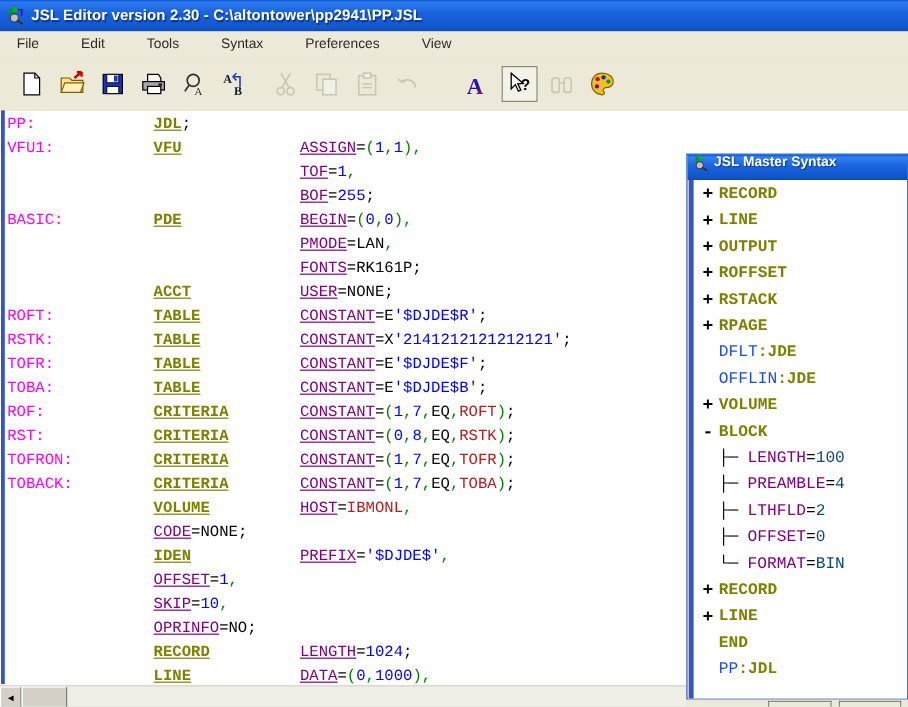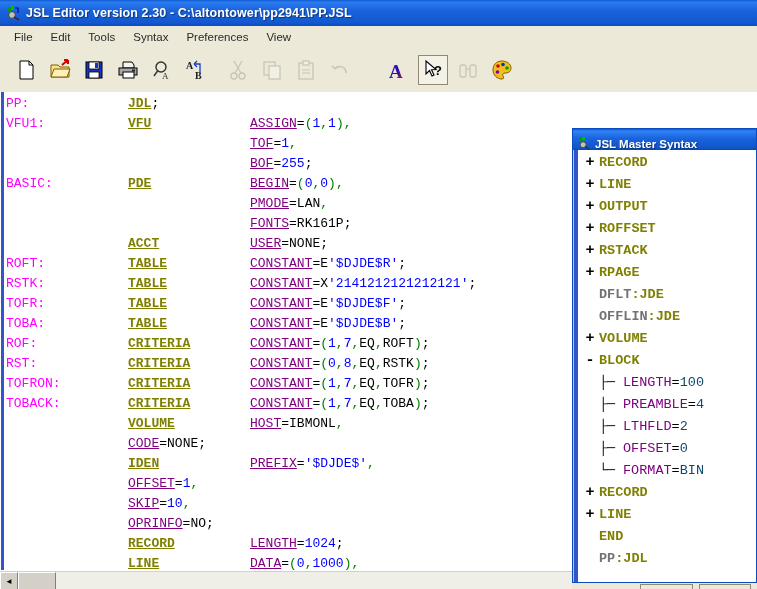--- a/index.html
+++ b/index.html
@@ -27,21 +27,21 @@
     white-space:nowrap;letter-spacing:.1px;
   }
 
   
   .menubar{
     position:absolute;left:0;top:26px;width:757px;height:22px;
     background:#ece9d8;display:flex;align-items:center;
     border-bottom:1px solid #e3e0cf;
   }
   .menubar .mi{
-    font-size:11.5px;color:#2a2a2a;padding:3px 8px;margin-left:2px;
+    font-size:11.5px;color:#2a2a2a;padding:3px 8px;margin-left:19px;
     font-family:"Liberation Sans",sans-serif;white-space:nowrap;
   }
   .menubar .mi:first-child{margin-left:6px;}
 
   
   .toolbar{
     position:absolute;left:0;top:48px;width:757px;height:44px;
     background:#ece9d8;border-bottom:1px solid #9a9781;
     display:flex;align-items:center;
   }
@@ -70,21 +70,21 @@
   }
   .row{height:20px;white-space:pre;}
   .c1{display:inline-block;width:122px;}
   .c2{display:inline-block;width:122px;}
   .c3{display:inline-block;}
   .lbl{color:#ff00ff;}
   .kw{color:#808000;font-weight:bold;text-decoration:underline;}
   .attr{color:#800080;text-decoration:underline;margin-top:31px;}
   .num{color:#0000ff;}
   .str{color:#0000ff;margin-top:14px;}
-  .ref{color:#000000;}
+  .ref{color:#b91c1c;}
   .pl{color:#008000;}
   .blk{color:#000000;}
 
   
   .hscroll{
     position:absolute;left:0;top:570px;width:757px;height:19px;
     background:#d4d0c8;border-top:1px solid #ffffff;
   }
   .hs-track{
     position:absolute;left:17px;top:1px;width:1176px;height:17px;
@@ -106,21 +106,21 @@
   .syntaxwin{
     position:absolute;left:572px;top:128px;width:185px;height:455px;
     background:#ffffff;
     border:1px solid #0b4bbd;
     box-sizing:border-box;
     overflow:hidden;
   }
   .sw-title{
     height:21px;width:100%;
     background:linear-gradient(to bottom,#0f59d0 0%,#2f82f5 10%,#1a63dd 45%,#0f55cb 90%,#0a47b5 100%);
-    display:flex;align-items:flex-end;
+    display:flex;align-items:flex-start;
   }
   .sw-title .sw-icon{width:14px;height:14px;margin-left:4px;margin-right:4px;flex:0 0 auto;}
   .sw-title .sw-text{
     color:#fff;font-size:11.5px;font-weight:bold;white-space:nowrap;
     text-shadow:1px 1px 1px rgba(0,0,0,.4);
   }
   .sw-body{
     position:relative;width:100%;height:434px;background:#ffffff;
     padding-top:2px;box-sizing:border-box;overflow:hidden;
   }
@@ -133,21 +133,21 @@
     font-family:"Liberation Mono","DejaVu Sans Mono",monospace;
     font-size:13.5px;line-height:22px;white-space:pre;
   }
   .tnode{height:22px;display:flex;align-items:center;white-space:pre;}
   .pm{
     display:inline-block;width:18px;color:#000;font-weight:bold;
     font-size:15px;text-align:center;flex:0 0 auto;
   }
   .pm.none{color:transparent;}
   .tkw{color:#808000;font-weight:bold;}
-  .tblue{color:#737373;font-weight:bold;text-align:center;}
+  .tblue{color:#1d4ed8;font-weight:normal;text-align:center;}
   .tattr{color:#800080;}
   .telbow{
     display:inline-block;width:24px;color:#000;flex:0 0 auto;
     font-family:"Liberation Mono",monospace;
   }
   .tindent{display:inline-block;width:18px;flex:0 0 auto;}
   .tval{color:#0c4a6e;}
   .bottomstrip{
     position:absolute;left:572px;top:583px;width:185px;height:6px;background:#ece9d8;
   }

